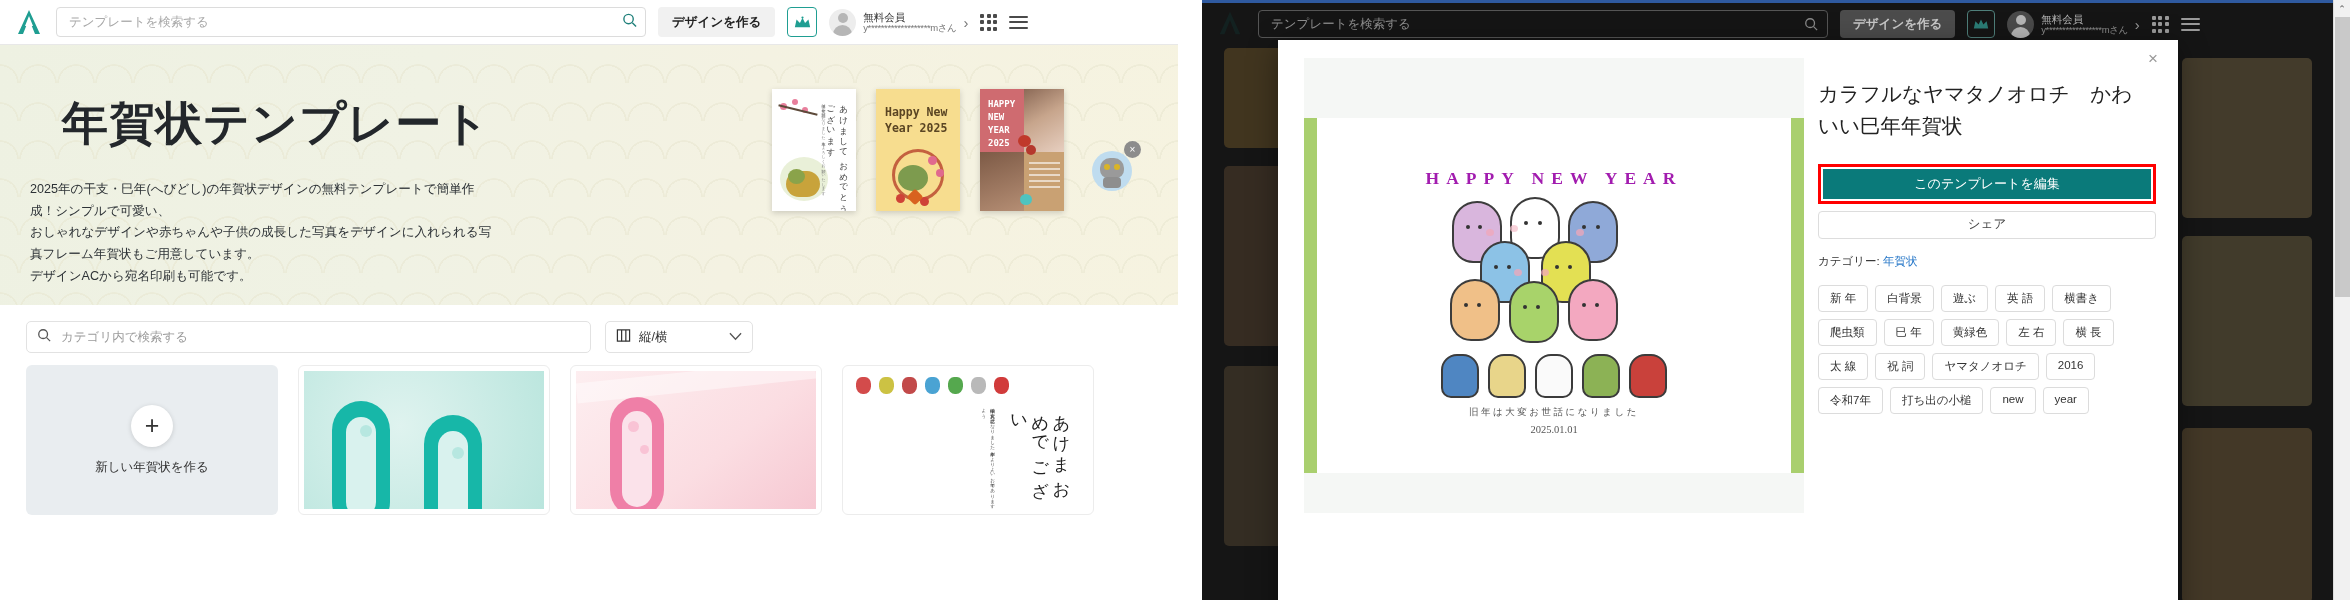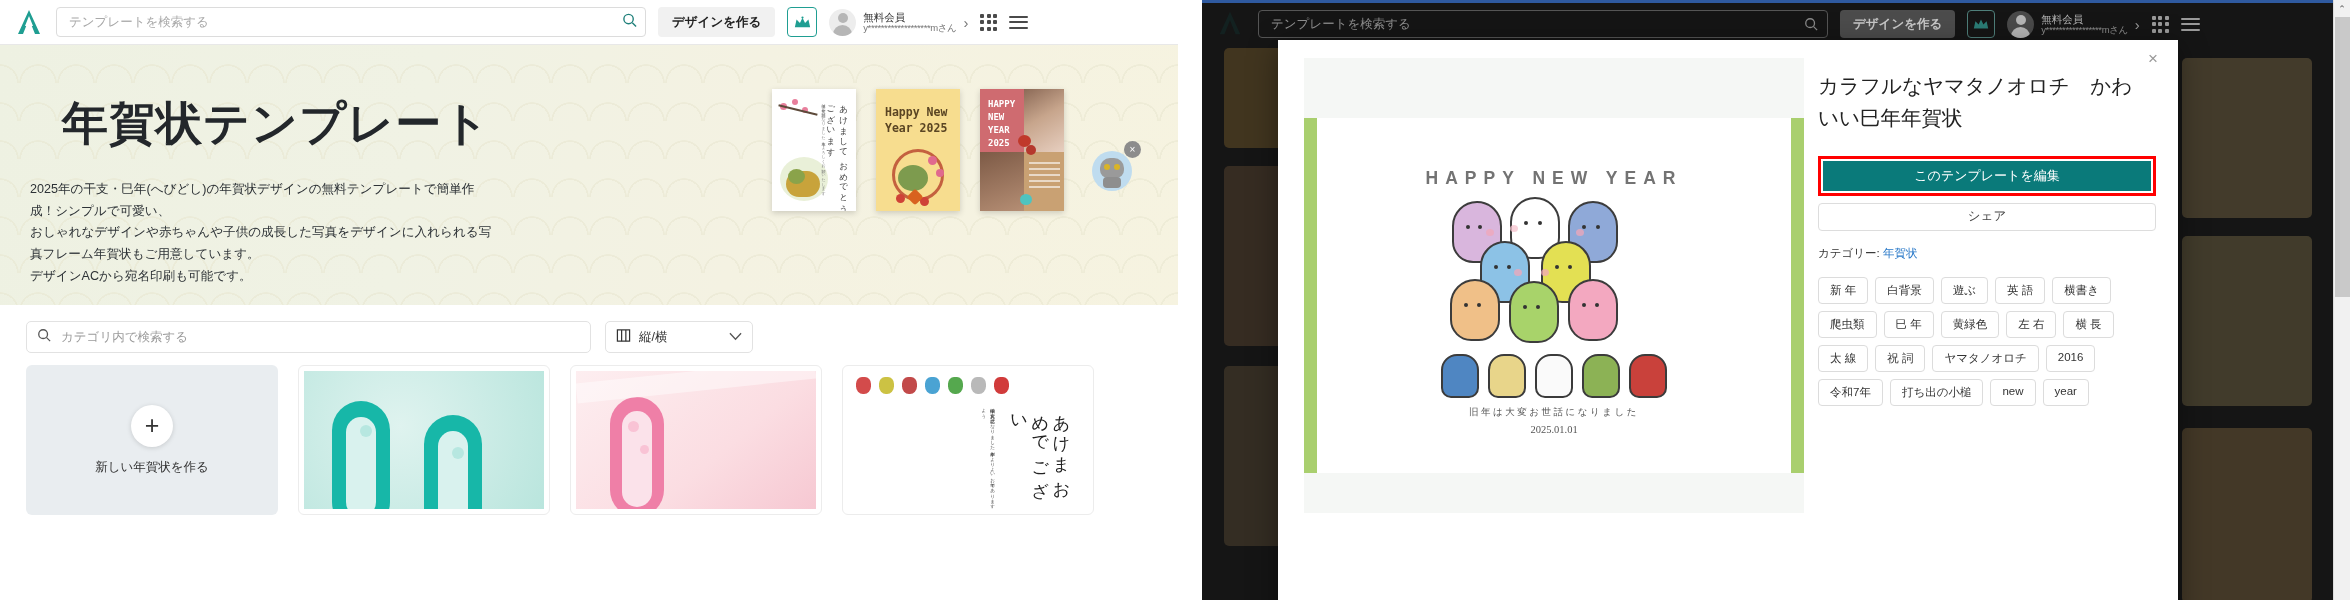--- a/index.html
+++ b/index.html
@@ -121,34 +121,34 @@
   
   .bgcards{ position:absolute; left:0; top:48px; z-index:9; opacity:.85;}
   .bgc{ position:absolute; border-radius:5px; }
 
   
   .modal{ position:absolute; left:76px; top:40px; width:900px; height:600px; background:#fff; z-index:20;
           box-shadow:0 6px 28px rgba(0,0,0,.4); display:flex; }
   .m-left{ width:540px; padding:18px 14px 14px 26px; }
   .m-preview{ width:100%; height:auto; background:#f5f7f5; }
   .card-ny{ position:relative; width:100%; height:355px; background:#fff; border-left:13px solid #a9cf6e; border-right:13px solid #a9cf6e;}
-  .card-ny .hny{ text-align:center; padding-top:50px; font-size:17.5px; letter-spacing:7px; color:#737373;
-                 font-family:Liberation Sans, sans-serif; font-weight:600;}
+  .card-ny .hny{ text-align:center; padding-top:50px; font-size:17.5px; letter-spacing:7px; color:#a21caf;
+                 font-family:Liberation Serif, serif; font-weight:600;}
   .snakes{ position:relative; height:135px; margin-top:12px;}
   .snk{ position:absolute; width:50px; height:62px; border-radius:26px 26px 22px 22px; border:2.2px solid #3c3c3c;}
   .snk .eye{ position:absolute; width:4px;height:4px;border-radius:50%;background:#333; top:22px;}
   .snk .cheek{ position:absolute; width:8px;height:7px;border-radius:50%; top:26px; opacity:.75;}
   .hira{ position:relative; height:58px; margin-top:4px; display:flex; justify-content:center; gap:9px; align-items:flex-end;}
   .hira i{ width:38px;height:44px;display:block;border-radius:16px 16px 10px 10px; border:2px solid #3b3b3b;}
   .ny-msg{ text-align:center; font-size:9.5px; color:#555; letter-spacing:2.5px; margin-top:8px;}
   .ny-date{ text-align:center; font-size:10.5px; color:#555; margin-top:5px; font-family:"Liberation Serif",serif;}
 
   .m-right{ width:360px; padding:16px 22px 0 0; position:relative;}
   .m-close{ position:absolute; right:20px; top:10px; font-size:17px; color:#999; cursor:pointer; line-height:1;}
-  .m-title{ font-size:20.5px; line-height:1.55; color:#222; font-weight:400; padding-right:18px; margin-top:14px;}
+  .m-title{ font-size:20.5px; line-height:1.55; color:#222; font-weight:400; padding-right:18px; margin-top:22px;}
   .btn-edit-wrap{ border:3px solid #ff0000; padding:2px; margin-top:22px;}
   .btn-edit{ width:100%; height:30px; background:#0a7a7a; color:#fff; border:none; font-size:13px; cursor:pointer;
              font-family:"Liberation Sans",sans-serif; display:flex; align-items:center; justify-content:center;}
   .btn-share{ width:100%; height:28px; background:#fff; border:1px solid #ddd; border-radius:4px; margin-top:7px;
               font-size:12.5px; color:#444; cursor:pointer; font-family:"Liberation Sans",sans-serif;}
   .m-meta{ margin-top:13px; font-size:11.5px; color:#333; line-height:1.65;}
   .m-meta a{ color:#2878c8; text-decoration:none;}
   .tags{ display:flex; flex-wrap:wrap; gap:7px; margin-top:14px; }
   .tag{ border:1px solid #dcdcdc; border-radius:4px; padding:5px 11px; font-size:11.5px; color:#333;
         background:#fff; cursor:pointer; white-space:nowrap; }

